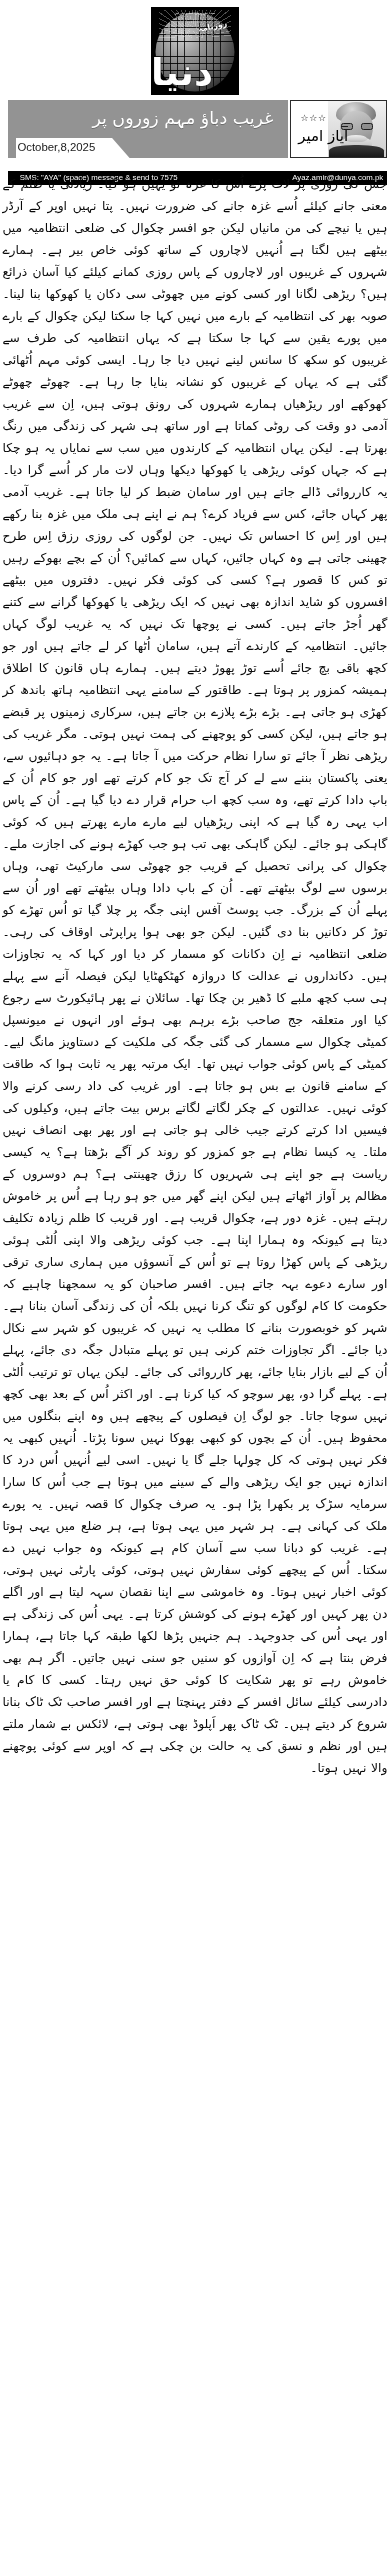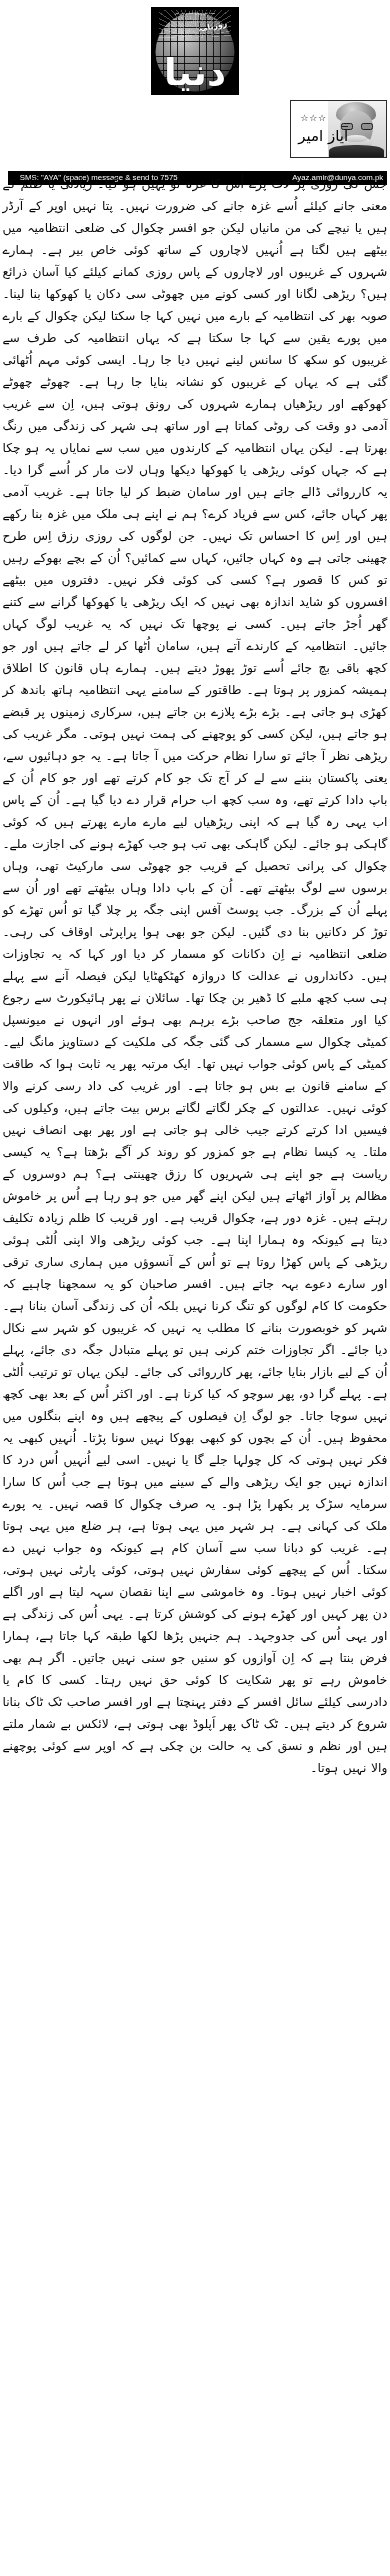--- a/index.html
+++ b/index.html
@@ -80,21 +80,21 @@
       repeating-conic-gradient(from 200deg at 50% 100%,
         rgba(255,255,255,0.55) 0deg 1.4deg,
         rgba(255,255,255,0) 1.4deg 7deg);
     opacity: .55;
   }
   .logo-word {
     position: absolute;
     left: 0;
     right: 0;
     bottom: 3.6px;
-    text-align: center;
+    text-align: left;
     color: #ffffff;
     font-family: "DejaVu Sans", sans-serif;
     font-size: 37px;
     line-height: 1;
     font-weight: 700;
     text-shadow: 0 0 1.8px rgba(0,0,0,.9);
     letter-spacing: -1.2px;
   }
   .logo-sub {
     position: absolute;
@@ -352,20 +352,26 @@
     <div class="globe"></div>
     <div class="globe-rays"></div>
     <div class="logo-micro">سب سے پہلے، سب سے تیز</div>
     <div class="logo-sub">روزنامہ</div>
     <div class="logo-word">دنیا</div>
   </div>
 </div>
 
 <div class="header-band">
 
+  <div class="headline-plate">
+    <div class="headline-text">غریب دباؤ مہم زوروں پر</div>
+    <div class="date-notch">
+      <span class="date-text">October,8,2025</span>
+    </div>
+  </div>
 
   <div class="author-card">
     <div class="author-photo">
       <div class="ph-hair"></div>
       <div class="ph-face"></div>
       <div class="ph-glasses"></div>
       <div class="ph-bridge"></div>
       <div class="ph-beard"></div>
       <div class="ph-mustache"></div>
       <div class="ph-shoulders"></div>

